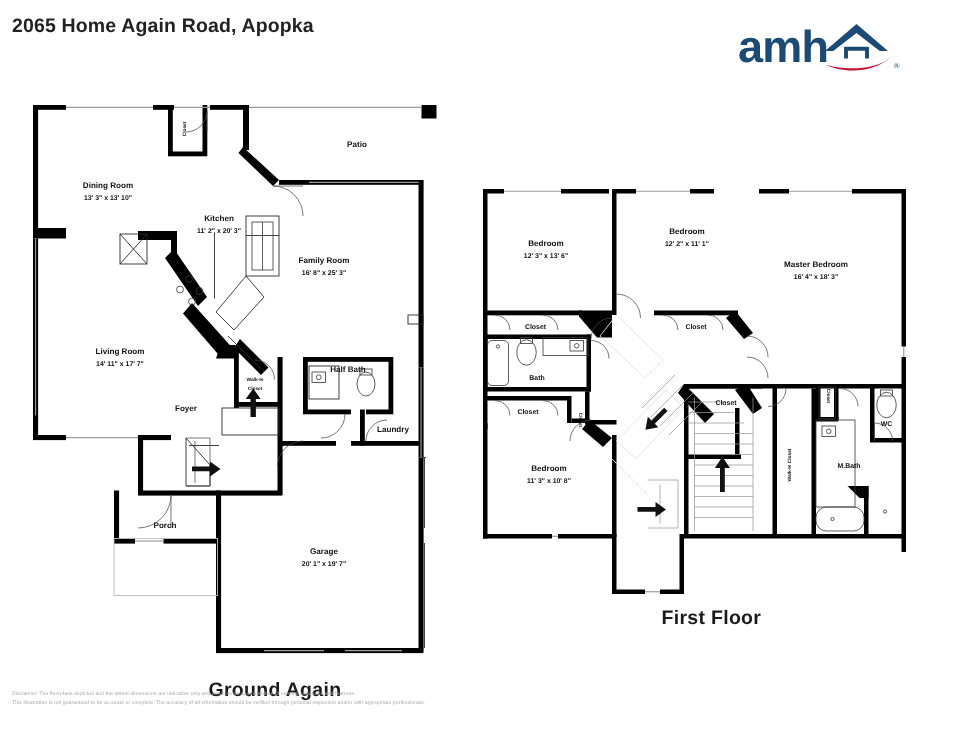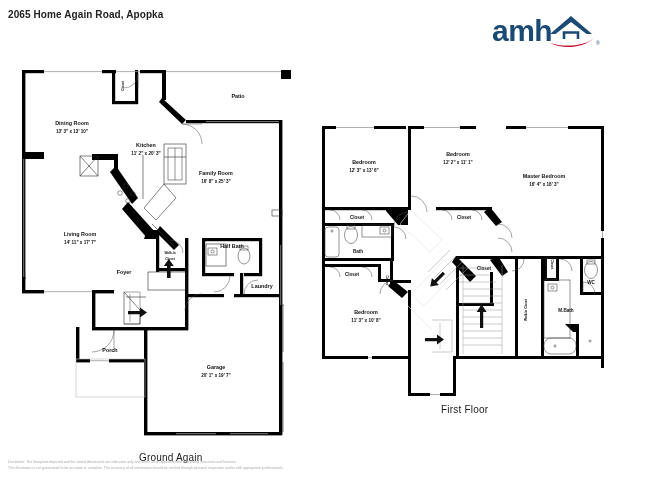--- a/index.html
+++ b/index.html
@@ -4,31 +4,31 @@
 <style>
   html,body{margin:0;padding:0;background:#ffffff;}
   body{
     width:650px;height:488px;position:relative;overflow:hidden;
     font-family:"Liberation Sans","DejaVu Sans",sans-serif;
     color:#1a1a1a;
   }
   
   #address-title{
     position:absolute;left:8px;top:9px;
-    font-size:10px;font-weight:bold;letter-spacing:.1px;color:#222;
+    font-size:13px;font-weight:bold;letter-spacing:.1px;color:#222;
   }
   #brand-logo{position:absolute;right:10px;top:8px;width:150px;height:44px;}
   
   .plan{position:absolute;}
   #ground-floor-plan{left:16px;top:62px;width:300px;height:390px;}
   #first-floor-plan{left:312px;top:120px;width:300px;height:300px;}
   .plan svg{display:block;width:100%;height:100%;overflow:visible;}
   
   .floor-caption{
-    position:absolute;font-size:10px;font-weight:normal;color:#1a1a1a;
+    position:absolute;font-size:13px;font-weight:bold;color:#1a1a1a;
     letter-spacing:.2px;white-space:nowrap;
   }
   #ground-floor-caption{left:139px;top:452px;}
   #first-floor-caption{left:441px;top:404px;}
   
   #disclaimer{
     position:absolute;left:8px;top:459px;width:430px;
     font-size:3.4px;line-height:1.85;color:#a8a8ad;letter-spacing:.05px;
   }
   #disclaimer div{white-space:nowrap;}

